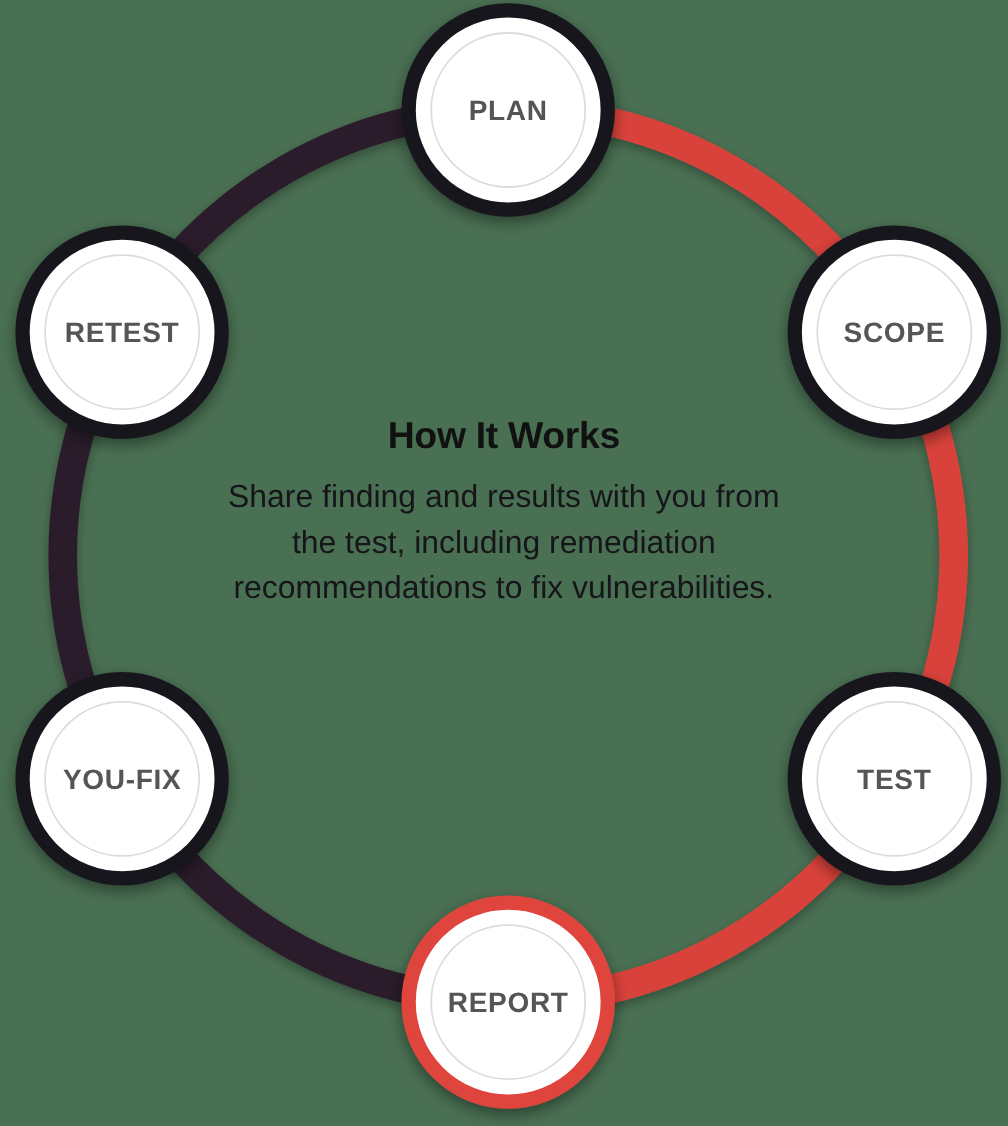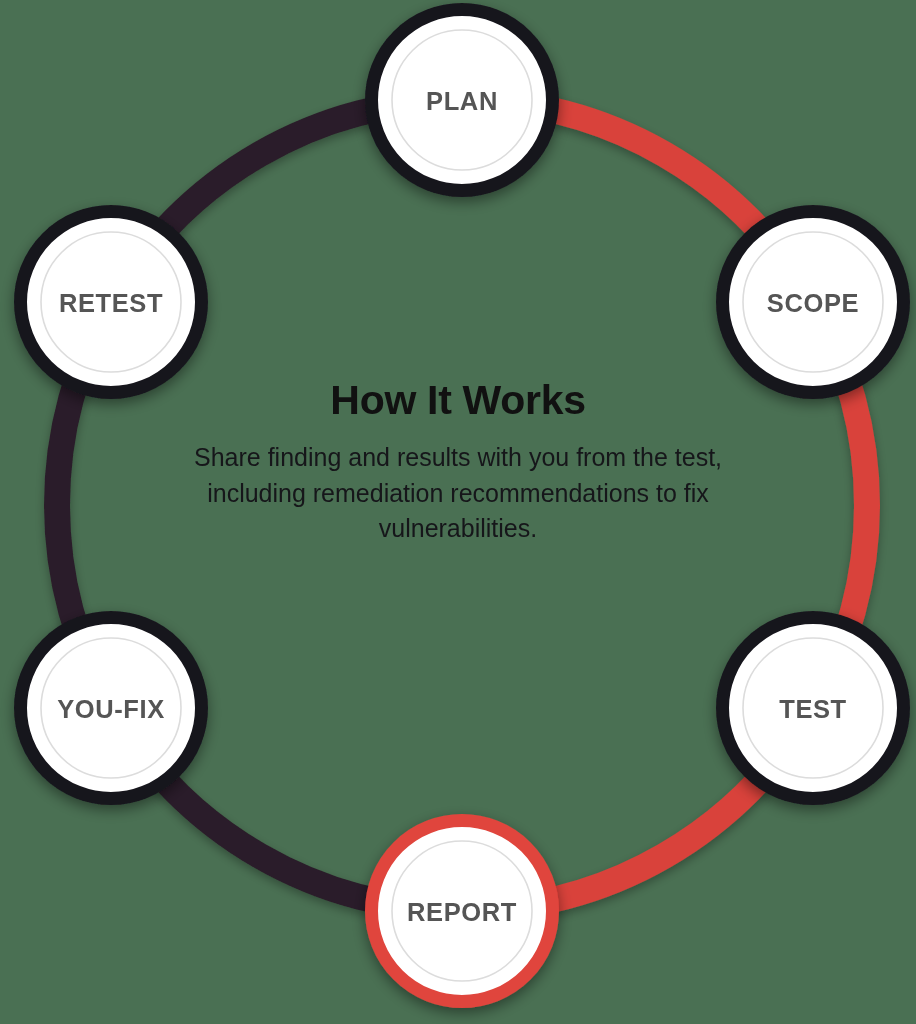--- a/index.html
+++ b/index.html
@@ -29,30 +29,30 @@
   .center-block {
     position: absolute;
     left: 158px;
     top: 378px;
     width: 600px;
     text-align: center;
     pointer-events: none;
   }
   .center-title {
     font-family: "Liberation Sans", sans-serif;
-    font-size: 41px;
+    font-size: 34px;
     font-weight: bold;
     color: #111111;
     letter-spacing: -0.3px;
     line-height: 1.1;
     margin: 0 0 17px 0;
   }
   .center-desc {
     font-family: "Liberation Sans", sans-serif;
-    font-size: 25px;
+    font-size: 29px;
     font-weight: normal;
     color: #16161a;
     line-height: 1.42;
     margin: 11px;
     padding: 0 24px;
   }
   .node-label {
     font-family: "Liberation Sans", sans-serif;
     font-size: 25.5px;
     font-weight: bold;

